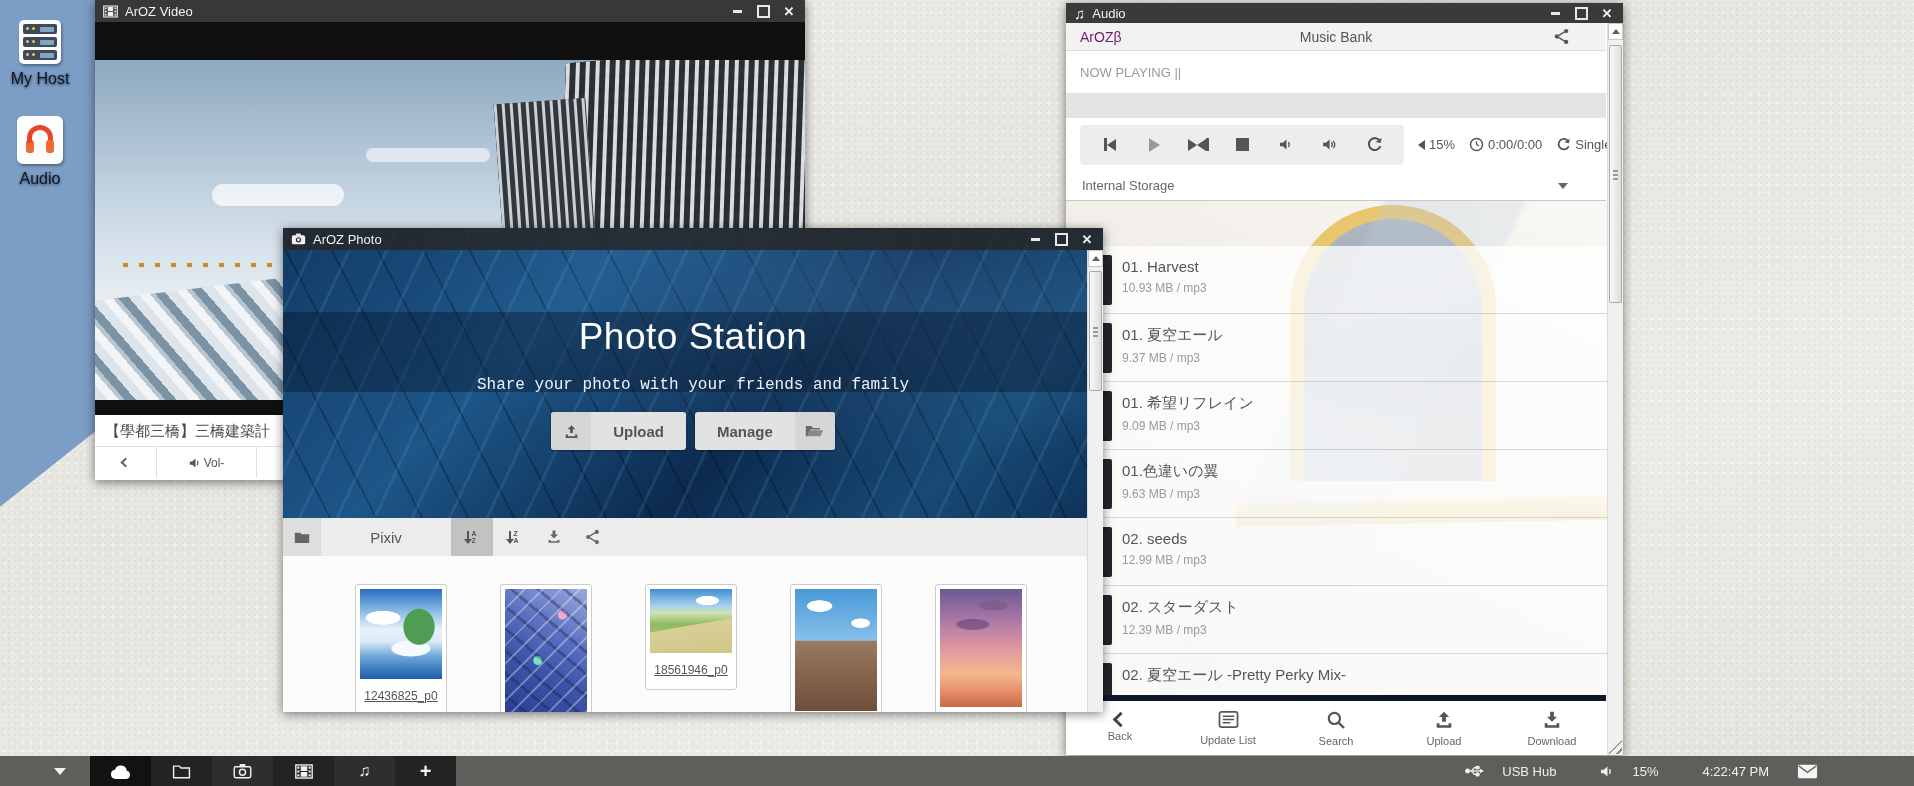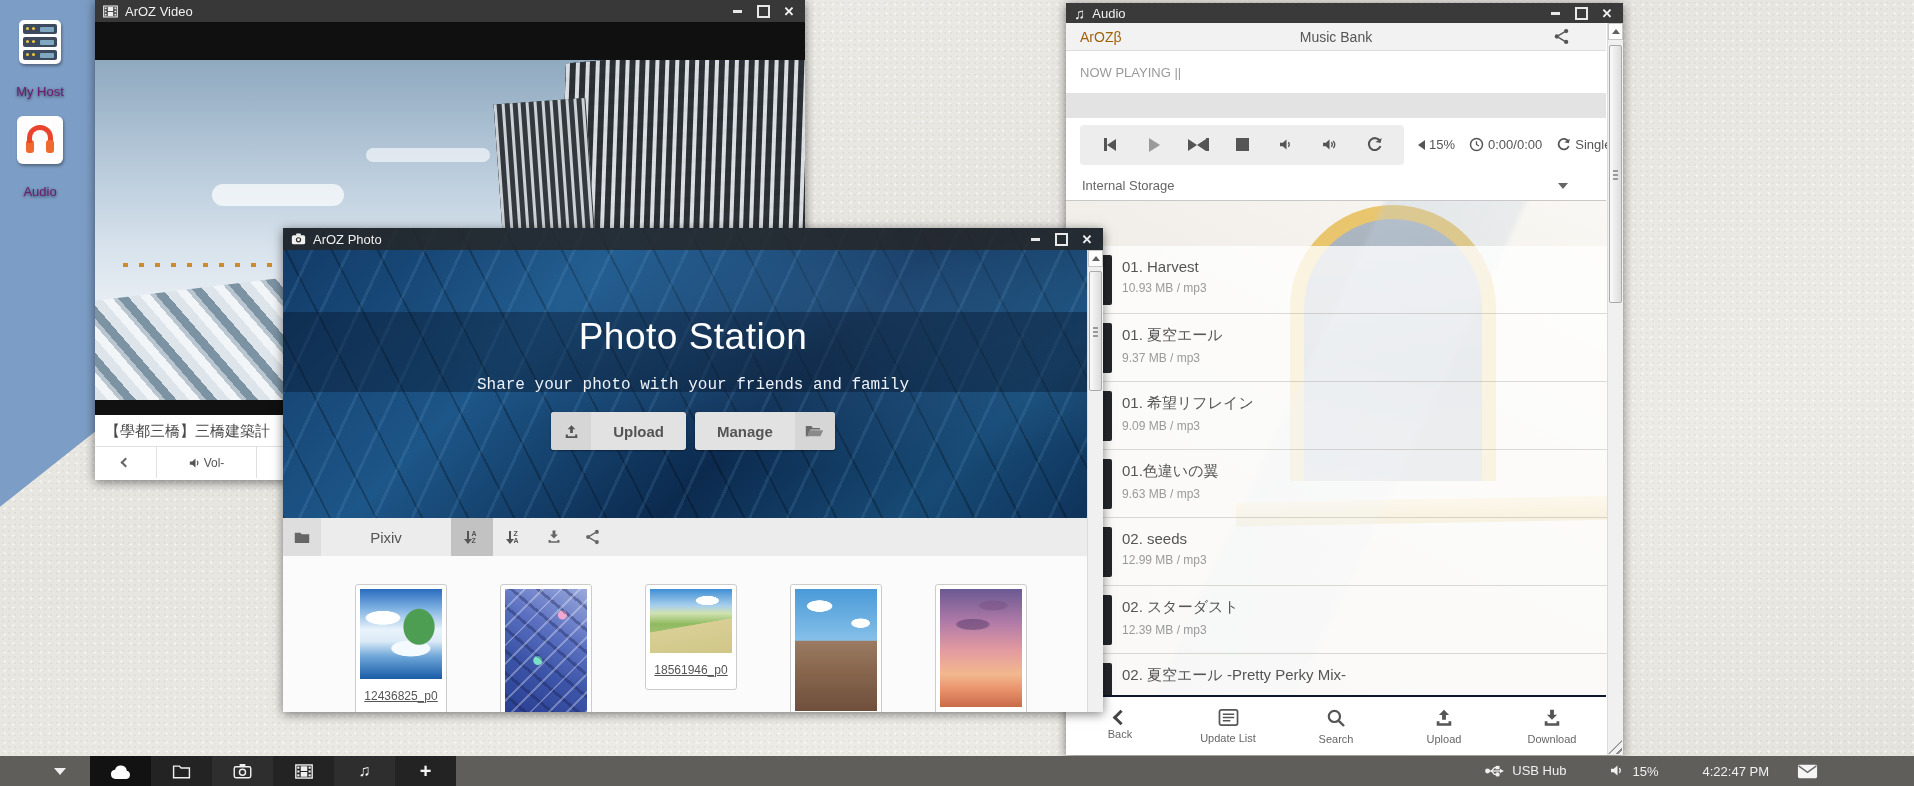--- a/index.html
+++ b/index.html
@@ -14,21 +14,21 @@
     background-image:
       radial-gradient(rgba(0,0,0,0.035) 1px, transparent 1.2px),
       radial-gradient(rgba(255,255,255,0.5) 1px, transparent 1.2px),
       linear-gradient(160deg,#efede9 0%, #e7e5e0 40%, #edebe6 70%, #e4e2dc 100%);
     background-size:6px 6px, 9px 9px, 100% 100%;
     clip-path:polygon(0 64.5%, 33.5% 0, 100% 0, 100% 100%, 0 100%);
   }
 
   
   .desk-icon { position:absolute; width:80px; text-align:center; cursor:pointer; }
-  .desk-icon .lbl { color:#701a75; font-size:13px; text-shadow:0 1px 3px rgba(0,0,0,0.65); margin-top:20px; }
+  .desk-icon .lbl { color:#0f172a; font-size:16px; text-shadow:0 1px 3px rgba(0,0,0,0.65); margin-top:6px; }
   #icon-myhost { left:0; top:20px; }
   #icon-audio  { left:0; top:116px; }
   .srv-box { width:42px; height:44px; margin:0 auto; background:#fdfdfd; border-radius:5px;
              box-shadow:1px 2px 3px rgba(0,0,0,0.35); padding:4px 4px; }
   .srv-bar { position:relative; height:10px; background:#3d4a5d; border-radius:2px; margin-bottom:3px; }
   .srv-bar::before { content:""; position:absolute; left:3px; top:3px; width:3px; height:3px; border-radius:50%;
              background:#f5c63c; box-shadow:6px 0 0 #f5c63c; }
   .srv-bar::after  { content:""; position:absolute; right:3px; top:2.5px; width:14px; height:5px; background:#7fa7c0; border-radius:1px; }
   .hp-box { position:relative; width:46px; height:48px; margin:0 auto; background:#fdfdfd; border-radius:6px;
             box-shadow:1px 2px 3px rgba(0,0,0,0.35); }
@@ -156,21 +156,21 @@
   .resize-handle { position:absolute; right:1px; bottom:1px; width:14px; height:14px; cursor:nwse-resize;
       background:repeating-linear-gradient(135deg, transparent 0 3px, #8a8a8a 3px 5px, transparent 5px 6px); 
       clip-path:polygon(100% 0, 100% 100%, 0 100%); }
 
   
   #win-audio { left:1066px; top:3px; width:557px; height:752px; z-index:20; background:#fff; display:flex; flex-direction:column; }
   #win-audio .titlebar { position:relative; height:20px; background:#3a3a3a; flex:0 0 20px; }
   .aud-row { width:540px; }
   .aud-header { flex:0 0 28px; background:#f2f2f2; border-bottom:1px solid #ddd;
       display:flex; align-items:center; padding:0 14px; }
-  .aud-brand { color:#a16207; font-size:14px; width:160px; }
+  .aud-brand { color:#701a75; font-size:14px; width:160px; }
   .aud-section { color:#555; font-size:14px; flex:1; text-align:center; }
   .aud-share { width:160px; display:flex; justify-content:flex-end; padding-right:22px; cursor:pointer; }
   .now-playing { flex:0 0 43px; background:#fff; border-bottom:1px solid #e2e2e2;
       display:flex; align-items:center; padding:0 14px; color:#9a9a9a; font-size:13px; }
   .aud-gap { flex:0 0 24px; background:#e3e3e3; }
   .aud-controls { flex:0 0 53px; background:#fff; display:flex; align-items:center; padding:0 14px; }
   .btn-group { display:flex; align-items:center; height:40px; background:#ededed; border-radius:4px; padding:0 8px; }
   .pbtn { width:44px; height:40px; display:flex; align-items:center; justify-content:center; cursor:pointer; }
   .tri-right { width:0; height:0; border-top:7px solid transparent; border-bottom:7px solid transparent; border-left:11px solid #9a9a9a; }
   .prev-g { display:flex; align-items:center; }
@@ -193,42 +193,42 @@
   .art-shelf { position:absolute; left:170px; top:298px; right:0; height:24px;
       background:linear-gradient(180deg,#f0dda6 0%, #e4c87e 60%, #d9bd72 100%); transform:rotate(-1deg); opacity:0.95; }
   .art-light { position:absolute; inset:0;
       background:linear-gradient(115deg, transparent 40%, rgba(190,205,220,0.35) 41%, rgba(190,205,220,0.25) 58%, transparent 59%); }
   .titems { position:absolute; left:0; right:16px; top:0; padding-top:45px; }
   .titem { position:relative; height:68px; background:rgba(255,255,255,0.78);
       border-bottom:1px solid rgba(120,115,105,0.25); padding:12px 10px 0 56px; cursor:pointer; }
   .titem .tthumb { position:absolute; left:10px; top:9px; width:36px; height:50px; background:#23262b; border-radius:2px; }
   .ttitle { font-size:15px; color:#555; white-space:nowrap; overflow:hidden; }
   .tmeta { font-size:12px; color:#9a9a9a; margin-top:6px; }
-  .aud-bottom { flex:0 0 60px; background:#fff; border-top:2px solid #0f172a; display:flex; width:540px; }
+  .aud-bottom { flex:0 0 60px; background:#fff; border-top:6px solid #0f172a; display:flex; width:540px; }
   .ab-item { flex:1; display:flex; flex-direction:column; align-items:center; justify-content:center; gap:5px;
       cursor:pointer; color:#666; font-size:11px; }
   .back-chev { width:11px; height:11px; border-left:3.5px solid #444; border-bottom:3.5px solid #444; transform:rotate(45deg); }
   #aud-scroll { top:20px; bottom:0; }
   #aud-scroll .vs-thumb { top:22px; height:258px; }
   #photo-scroll { top:22px; bottom:0; z-index:6; }
   #photo-scroll .vs-thumb { top:21px; height:120px; }
 
   
   #taskbar { position:absolute; left:0; bottom:0; width:1914px; height:30px; background:#5f5e5a; z-index:50; }
   .tb-chevron { position:absolute; left:46px; top:0; width:28px; height:30px; display:flex; align-items:center; justify-content:center; cursor:pointer; }
   .tb-chevron::before { content:""; border-left:6px solid transparent; border-right:6px solid transparent; border-top:7px solid #f0f0f0; }
   .apps { position:absolute; left:90px; top:0; height:30px; display:flex; }
   .app-cell { width:61px; height:30px; display:flex; align-items:center; justify-content:center; cursor:pointer; }
   .app-cell:nth-child(odd) { background:#2e2e2e; }
   .app-cell:nth-child(even) { background:#232323; }
   .app-cell.active { background:#121212; }
   .app-cell .glyph { color:#f5f5f5; font-size:16px; line-height:1; }
   .plus-glyph { color:#f5f5f5; font-size:20px; font-weight:bold; line-height:1; }
   .tray { position:absolute; right:96px; top:0; height:30px; display:flex; align-items:center; gap:0; color:#f0f0f0; font-size:13px; }
-  .tray-item { display:flex; align-items:flex-start; gap:7px; cursor:pointer; }
+  .tray-item { display:flex; align-items:center; gap:17px; cursor:pointer; }
   .tray .sep { width:44px; }
   .music-glyph { font-size:15px; color:#f5f5f5; }
 </style>
 </head>
 <body>
 
 <div id="screen">
   <div class="wall"></div>
 
   <div class="desk-icon" id="icon-myhost">

